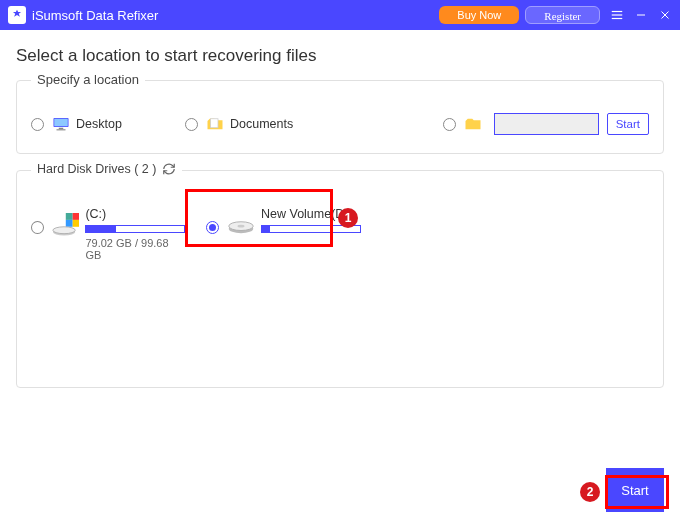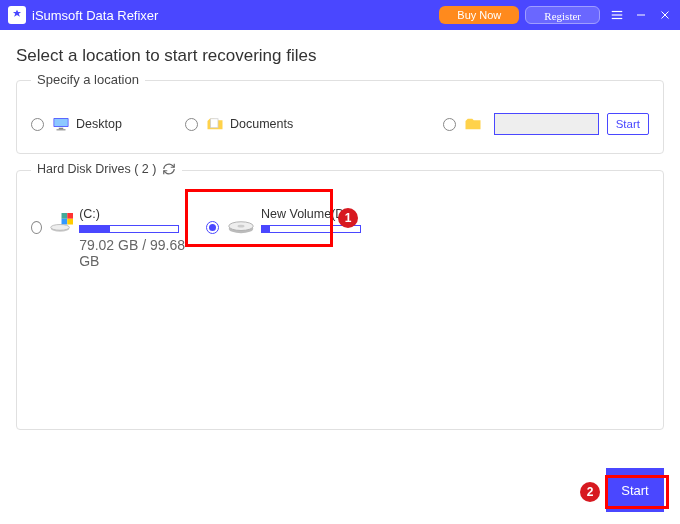--- a/index.html
+++ b/index.html
@@ -36,30 +36,30 @@
   .refresh-ic { width: 14px; height: 14px; margin-left: 6px; }
 
   .drives-row { display: flex; padding: 14px; gap: 20px; }
   .drive { display: flex; align-items: flex-start; }
   .drive .radio { margin-top: 14px; }
   .drive-icon { width: 28px; margin: 6px 6px 0 0; }
   .drive-body { }
   .drive-name { font-size: 12.5px; color: #333; margin-bottom: 4px; }
   .bar { width: 100px; height: 8px; border: 1px solid #4a47ff; background: #fff; position: relative; margin-bottom: 4px; }
   .bar-fill { position: absolute; left: 0; top: 0; bottom: 0; background: #4a47ff; }
-  .drive-size { font-size: 14px; color: #666; }
+  .drive-size { font-size: 11px; color: #666; }
   .drive-body-inner { display:flex; align-items:flex-start; }
 
   .hl { border: 3px solid #ff0000; position: absolute; pointer-events: none; }
   .anno { position: absolute; width: 20px; height: 20px; border-radius: 50%; background: #d71920; color: #fff; font-size: 12px; font-weight: bold; display: flex; align-items: center; justify-content: center; pointer-events: none; }
 
   .footer { position: absolute; right: 16px; bottom: 12px; }
   .start-btn { background: #4a47ff; color: #fff; border: none; width: 58px; height: 44px; font-size: 13px; cursor: pointer; }
 
-  .panel2 { height: 260px; margin-top: 16px; }
+  .panel2 { height: 218px; margin-top: 16px; }
 </style>
 </head>
 <body>
 
 <div class="titlebar">
   <div class="logo">
     <svg viewBox="0 0 24 24" fill="#4a47ff">
         <path d="M12 3l2 4h5l-4 3 2 5-5-3-5 3 2-5-4-3h5z"></path>
       </svg>
   </div>

